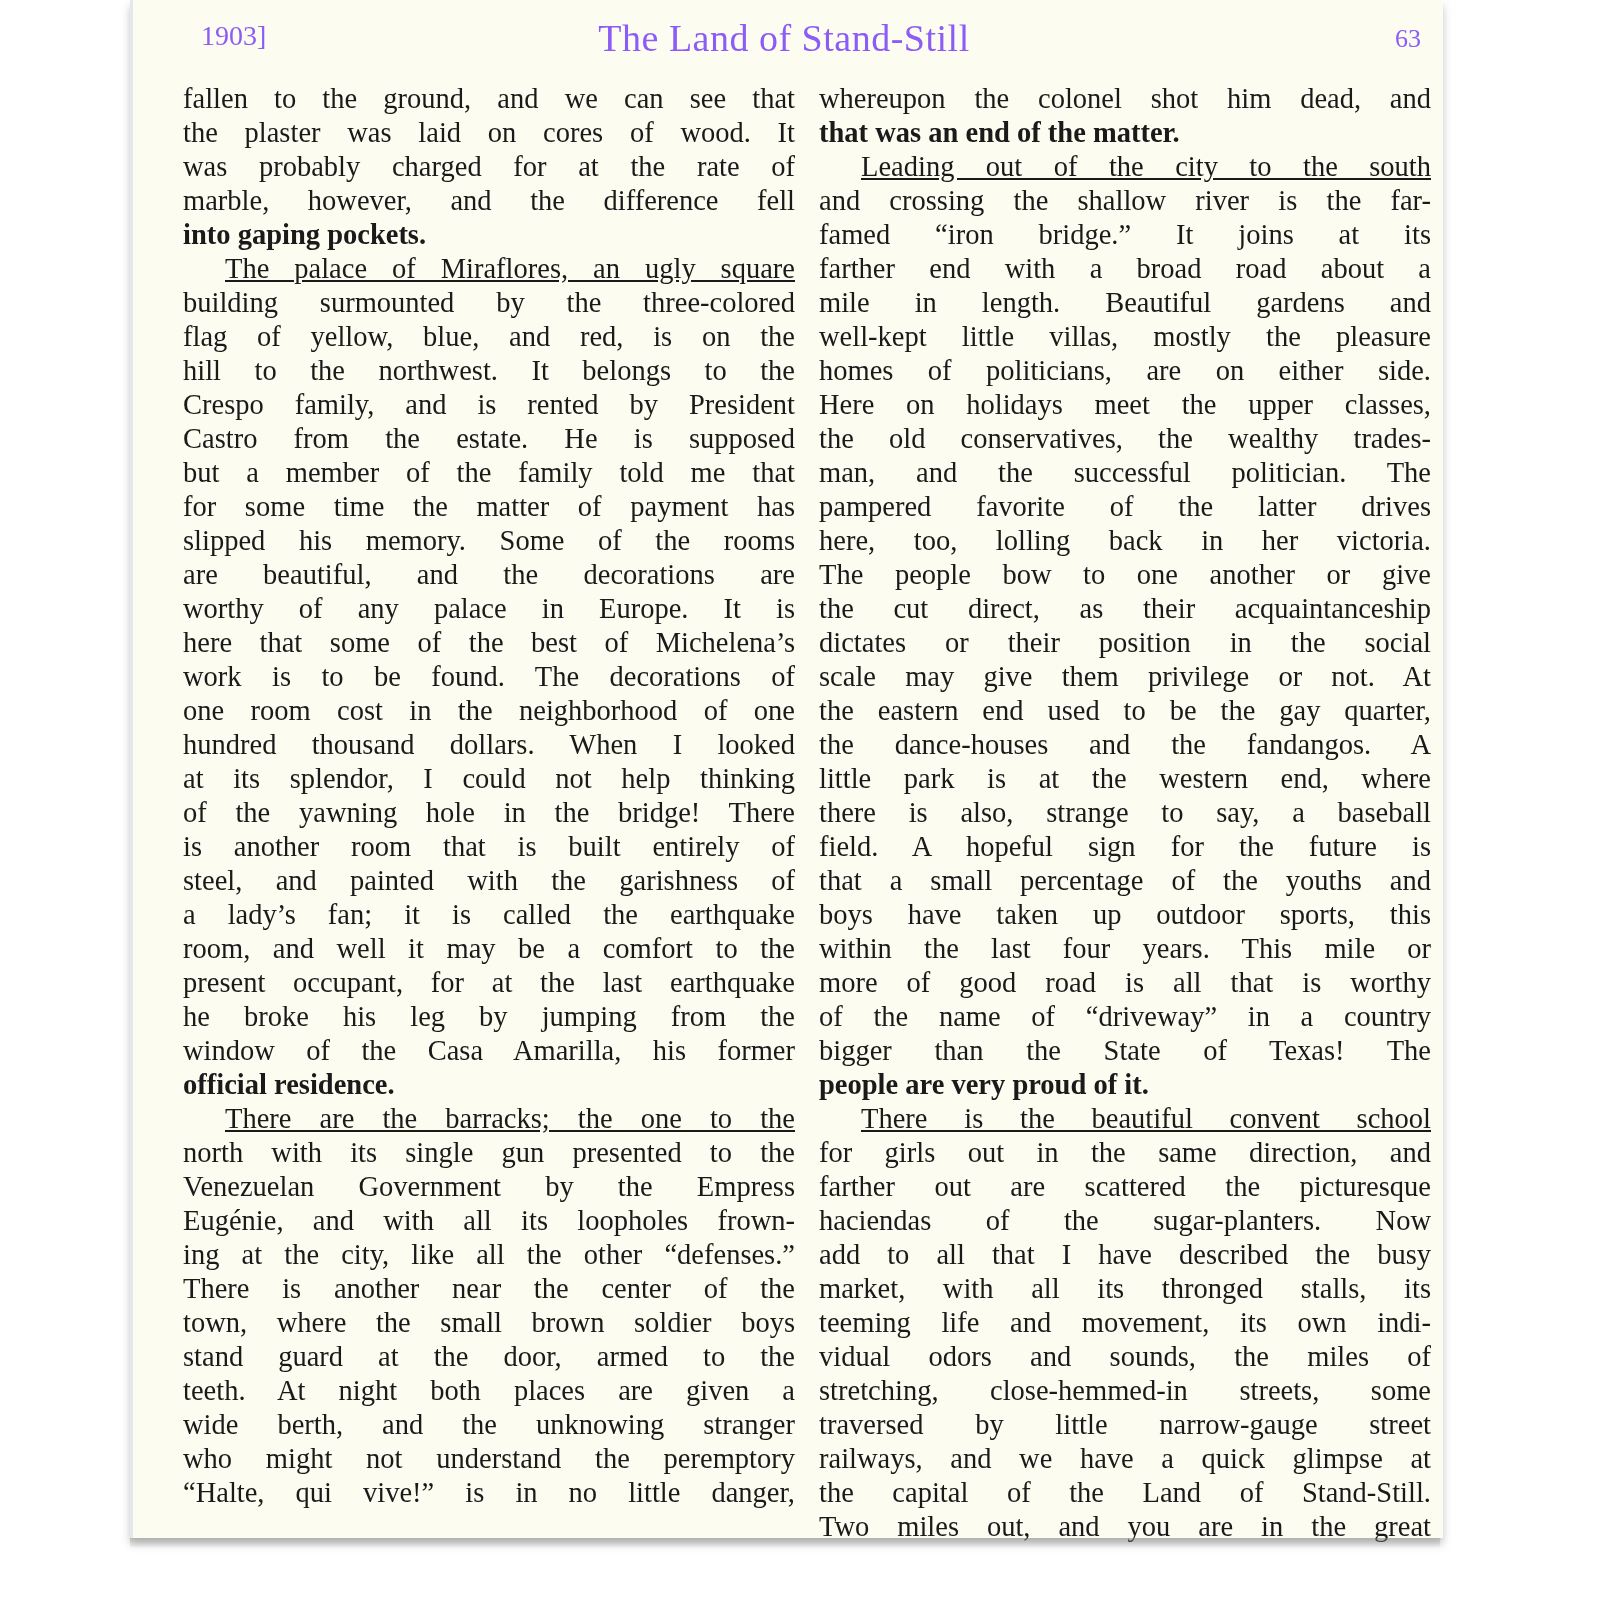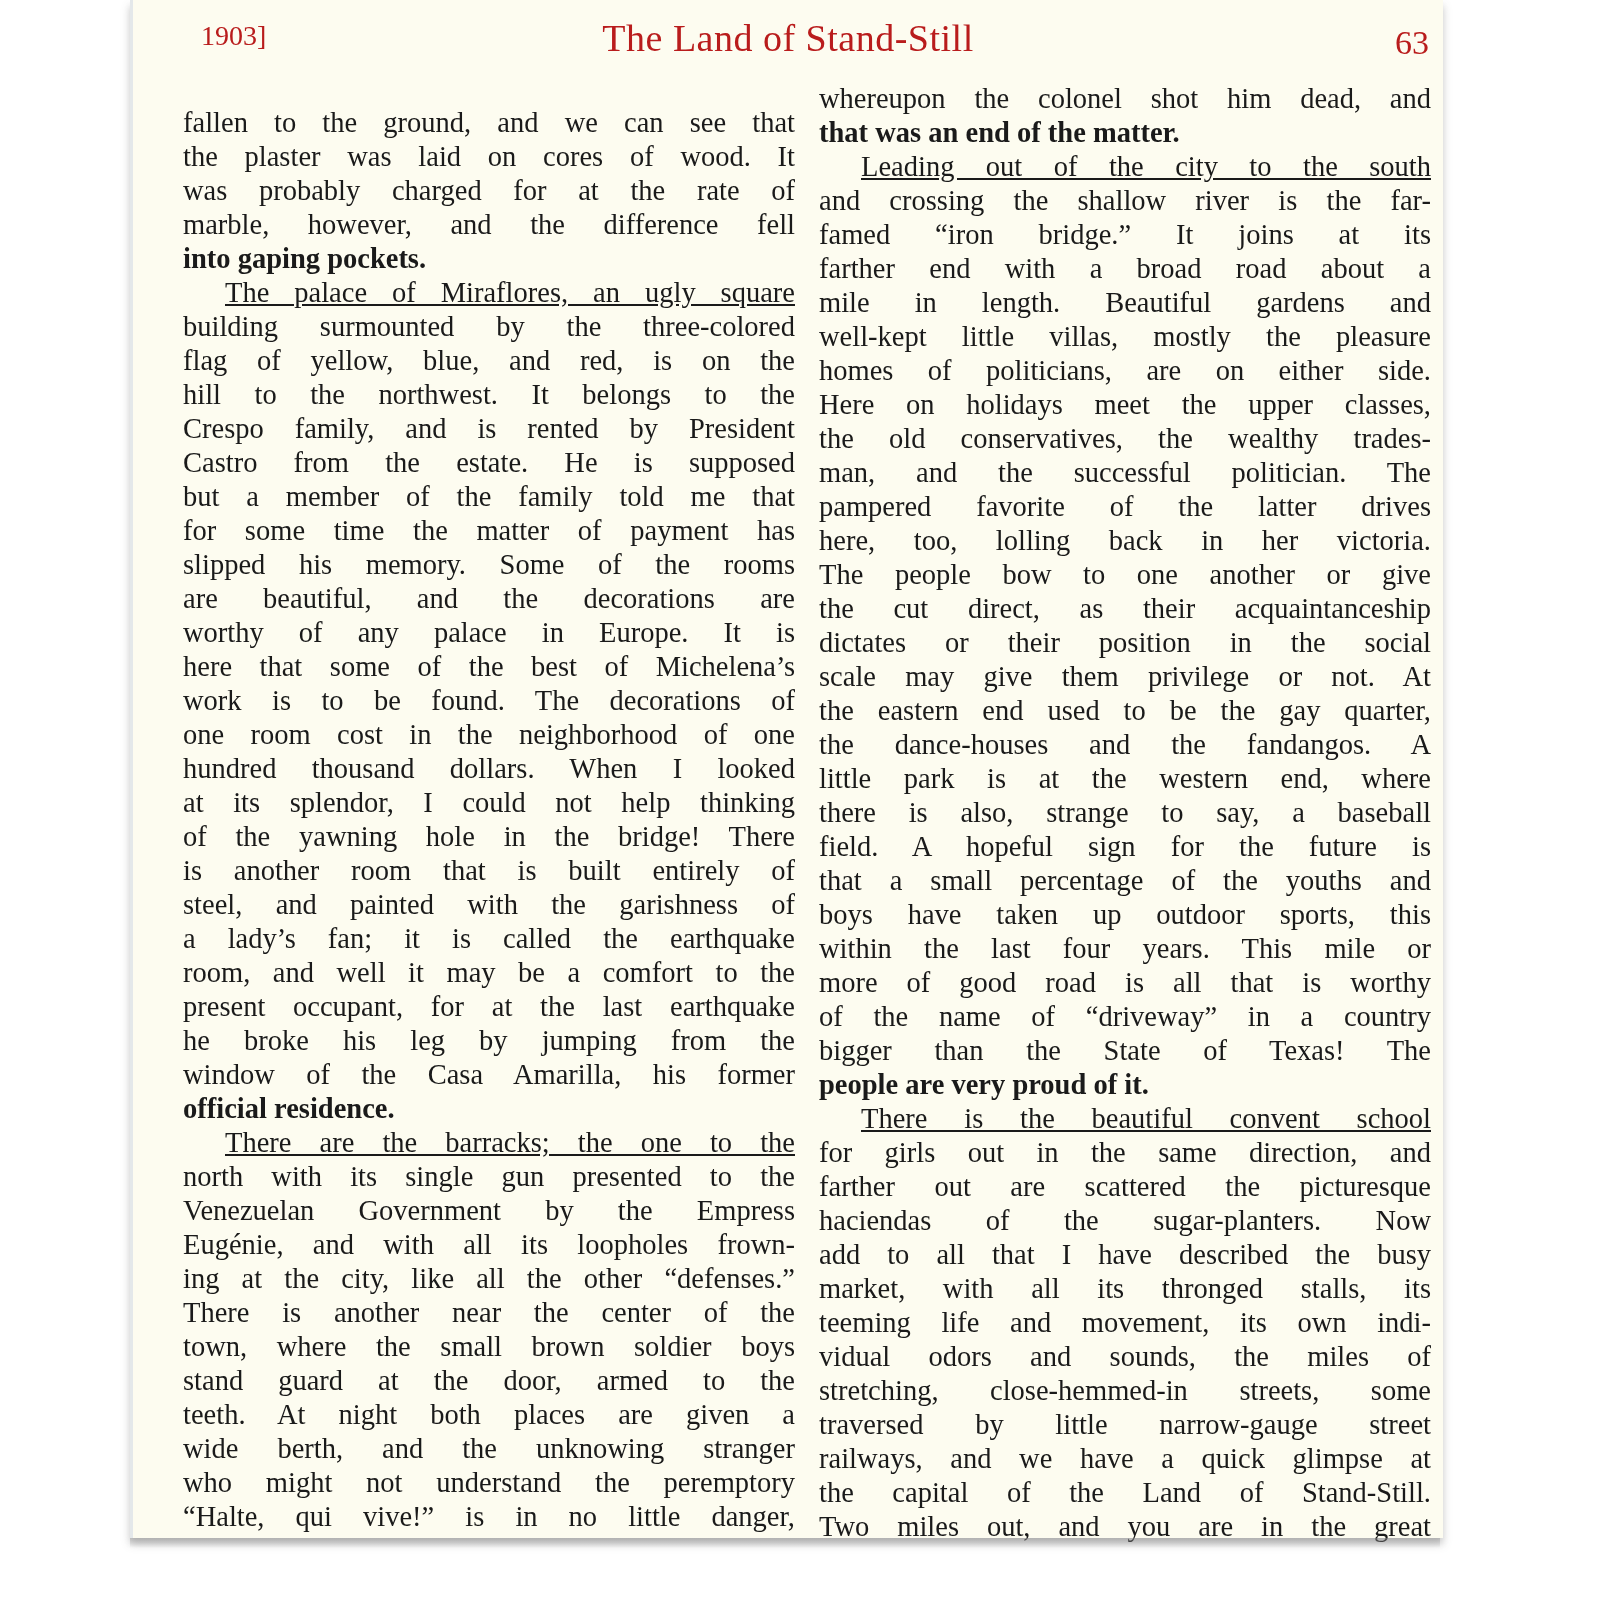--- a/index.html
+++ b/index.html
@@ -5,31 +5,31 @@
   html, body { margin:0; padding:0; background:#ffffff; }
   body { width:1600px; height:1600px; position:relative; overflow:hidden; }
   .page {
     position:absolute; left:130px; top:0; width:1310px; height:1538px;
     background:#fdfcf0;
     box-shadow: 0 6px 8px rgba(90,90,90,0.35);
     border-left:3px solid #e4e8ea;
   }
   .shade { position:absolute; left:130px; top:1538px; width:1310px; height:10px;
     background:linear-gradient(#9a9a9a, rgba(255,255,255,0)); opacity:.5; }
-  .header { position:absolute; top:14px; left:0; right:0; height:50px;
-    font-family:"Liberation Serif", "DejaVu Serif", serif; color:#b91c1c; }
+  .header { position:absolute; top:14px; left:0; right:8px; height:50px;
+    font-family:"Liberation Serif", "DejaVu Serif", serif; color:#8b5cf6; }
   .hdr-year { position:absolute; left:68px; top:6px; font-size:28px; }
   .hdr-title { position:absolute; left:0; right:0; text-align:center; top:2px; font-size:38px; letter-spacing:0.5px; }
-  .hdr-page { position:absolute; right:14px; top:10px; font-size:34px; }
+  .hdr-page { position:absolute; right:14px; top:10px; font-size:26px; }
   .col {
     position:absolute; top:82px; width:612px;
     font-family:"Liberation Serif", "DejaVu Serif", serif;
     font-size:28.5px; line-height:34px; color:#1a1a1a;
   }
-  .col.left { left:50px;margin-top:24px; }
+  .col.left { left:50px; }
   .col.right { left:686px; width:612px; }
   .line { display:block; white-space:nowrap; text-align:justify; text-align-last:justify; height:34px; }
   .line.last { text-align-last:left;font-weight:bold; }
   .line.indent { padding-left:42px;text-decoration:underline; }
 </style>
 </head>
 <body>
 
 <div class="page">
   <div class="header">

